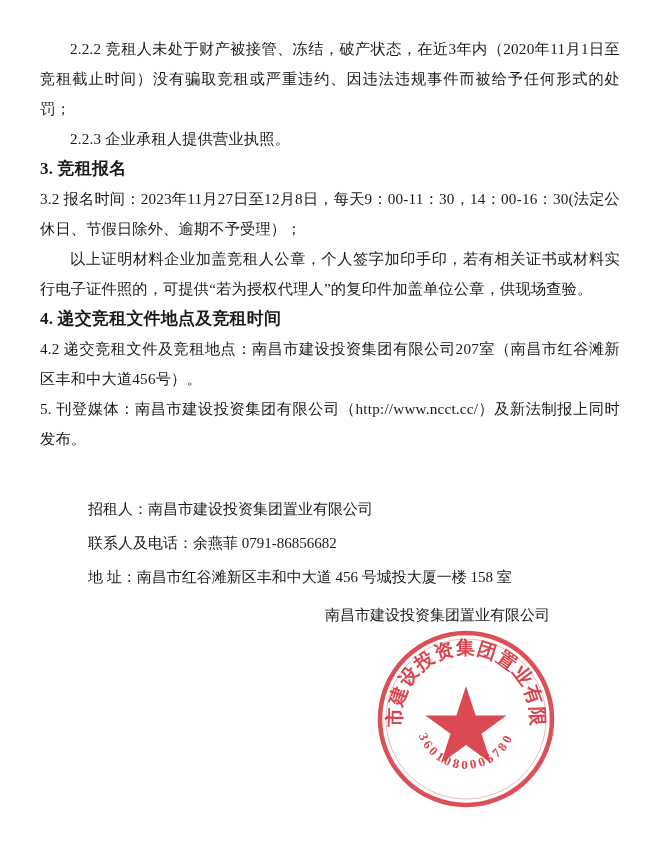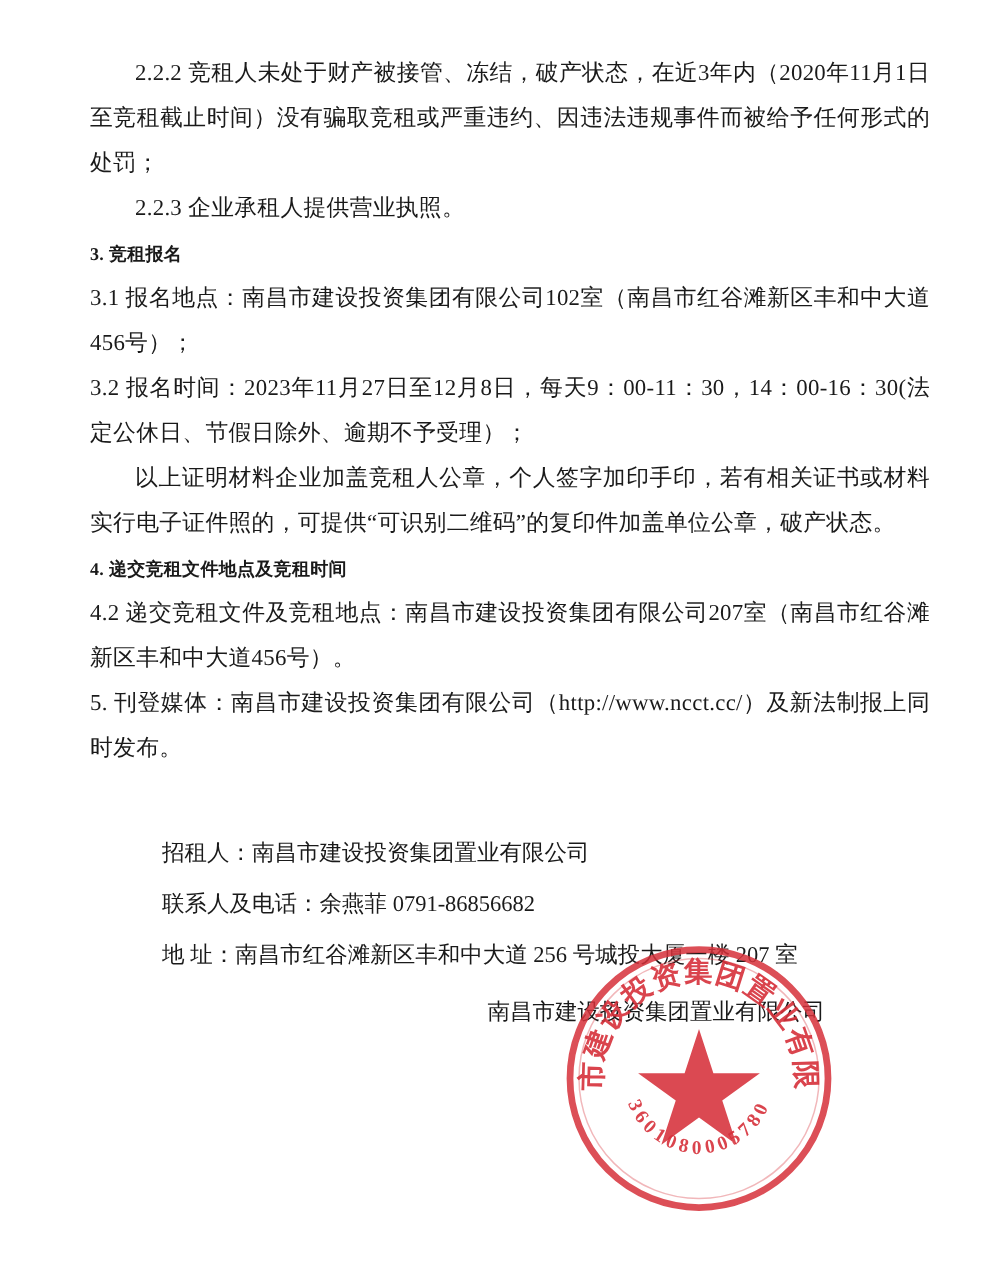--- a/index.html
+++ b/index.html
@@ -13,35 +13,35 @@
     font-family: "Liberation Serif", "DejaVu Serif", serif;
     color: #1a1a1a;
     position: relative;
     overflow: hidden;
   }
   .page {
     position: relative;
     width: 664px;
     height: 853px;
     box-sizing: border-box;
-    padding: 34px 44px 20px 60px;
+    padding: 34px 44px 20px 40px;
   }
   .para {
     font-size: 15.2px;
     line-height: 30px;
     text-align: justify;
     text-justify: inter-ideograph;
     margin: 0 0 0 0;
     letter-spacing: 0.2px;
   }
   .indent {
     text-indent: 30px;
   }
   .heading {
-    font-size: 12px;
+    font-size: 17px;
     line-height: 30px;
     font-weight: bold;
     margin: 0;
     letter-spacing: 0.2px;
   }
 
   .sign-block {
     margin-top: 38px;
     font-size: 15px;
     line-height: 34px;
@@ -90,43 +90,42 @@
 <body>
 
 <div class="page">
 
   <p class="para indent">2.2.2 竞租人未处于财产被接管、冻结，破产状态，在近3年内（2020年11月1日至竞租截止时间）没有骗取竞租或严重违约、因违法违规事件而被给予任何形式的处罚；</p>
 
   <p class="para indent">2.2.3 企业承租人提供营业执照。</p>
 
   <p class="heading">3. 竞租报名</p>
 
-  <p class="para">3.1 报名地点：南昌市建设投资集团有限公司102室（南昌市红谷滩新区丰和中大道456号）；</p>
 
   <p class="para">3.2 报名时间：2023年11月27日至12月8日，每天9：00-11：30，14：00-16：30(法定公休日、节假日除外、逾期不予受理）；</p>
 
 
-  <p class="para indent">以上证明材料企业加盖竞租人公章，个人签字加印手印，若有相关证书或材料实行电子证件照的，可提供“可识别二维码”的复印件加盖单位公章，破产状态。</p>
+  <p class="para indent">以上证明材料企业加盖竞租人公章，个人签字加印手印，若有相关证书或材料实行电子证件照的，可提供“若为授权代理人”的复印件加盖单位公章，供现场查验。</p>
 
   <p class="heading">4. 递交竞租文件地点及竞租时间</p>
 
 
   <p class="para">4.2 递交竞租文件及竞租地点：南昌市建设投资集团有限公司207室（南昌市红谷滩新区丰和中大道456号）。</p>
 
   <p class="para">5. 刊登媒体：南昌市建设投资集团有限公司（http://www.ncct.cc/）及新法制报上同时发布。</p>
 
   <div class="sign-block">
     <div class="sign-line">
       <span class="sign-label">招租人：</span><span>南昌市建设投资集团置业有限公司</span>
     </div>
     <div class="sign-line">
       <span class="sign-label">联系人及电话：</span><span>余燕菲  0791-86856682</span>
     </div>
     <div class="sign-line">
-      <span class="sign-label">地    址：</span><span>南昌市红谷滩新区丰和中大道 256 号城投大厦一楼 207 室</span>
+      <span class="sign-label">地    址：</span><span>南昌市红谷滩新区丰和中大道 456 号城投大厦一楼 158 室</span>
     </div>
   </div>
 
   <div class="closing">
     <div>南昌市建设投资集团置业有限公司</div>
   </div>
 
   <div class="seal">
     <svg width="182" height="182" viewBox="0 0 182 182" xmlns="http://www.w3.org/2000/svg">
       <defs>

